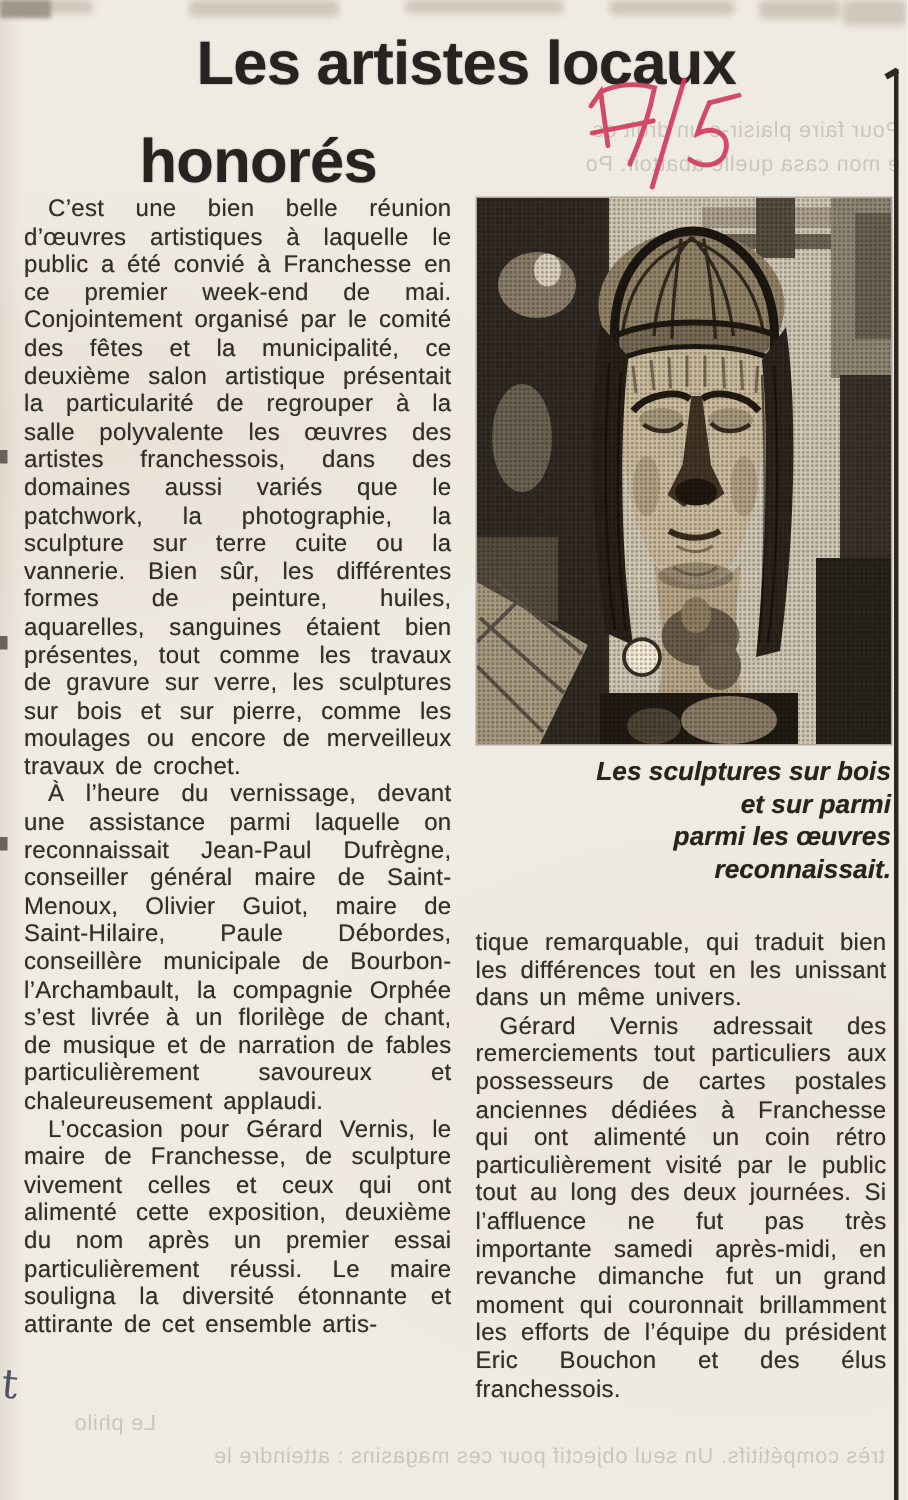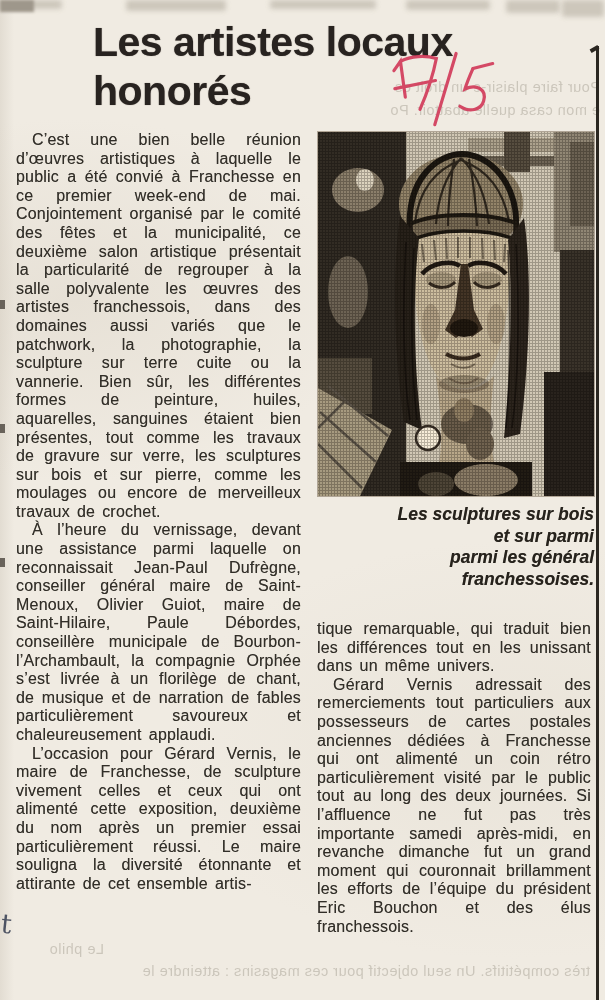--- a/index.html
+++ b/index.html
@@ -70,22 +70,22 @@
   <div class="ghost-blob" style="left:562px;top:0;width:42px;height:17px;"></div>
   <div class="corner-blob"></div>
 
   <div class="ghost-text" style="left:300px;top:79px;width:300px;">Pour faire plaisir-e un droit es</div>
   <div class="ghost-text" style="left:300px;top:102px;width:300px;">e mon casa quelle abattoir. Po</div>
 
   <div class="v-rule"></div>
   <div class="v-rule-tick"></div>
 
   <h1 class="headline" style="margin:0;">
-    <span style="display:block;">Les artistes locaux</span>
-    <span style="display:block;">honorés</span>
+    <span style="display:block;margin-left:38px;">Les artistes locaux</span>
+    <span style="display:block;margin-top:16px;">honorés</span>
   </h1>
 
   <div class="handwritten" aria-label="17/5">
     <svg viewBox="0 0 120 84">
       <g fill="none" stroke="#d23b5b" stroke-width="3.2" stroke-linecap="round" opacity="0.92">
         <path d="M9,20 L16,11 L19,47"></path>
         <path d="M16,11 C27,6 41,6 52,10 C48,26 41,44 33,60"></path>
         <path d="M9,38 L50,32"></path>
         <path d="M72,6 L47,76"></path>
         <path d="M88,22 C84,30 81,36 79,42 C91,37 101,44 97,55 C94,64 82,66 73,59"></path>
@@ -179,22 +179,22 @@
         <ellipse cx="168" cy="348" rx="32" ry="16" fill="#877a65"></ellipse>
         <ellipse cx="118" cy="352" rx="18" ry="12" fill="#4e4538"></ellipse>
       </g>
     </svg>
     <div class="halftone"></div>
   </div>
 
   <div class="caption">
     <div>Les sculptures sur bois</div>
     <div>et sur parmi</div>
-    <div>parmi les général</div>
-    <div>franchessoises.</div>
+    <div>parmi les œuvres</div>
+    <div>reconnaissait.</div>
   </div>
 
   <div class="col col-right">
     <p class="noindent">tique remarquable, qui traduit bien les différences tout en les unissant dans un même univers.</p>
     <p>Gérard Vernis adressait des remerciements tout particuliers aux possesseurs de cartes postales anciennes dédiées à Franchesse qui ont alimenté un coin rétro particulièrement visité par le public tout au long des deux journées. Si l’affluence ne fut pas très importante samedi après-midi, en revanche dimanche fut un grand moment qui couronnait brillamment les efforts de l’équipe du président Eric Bouchon et des élus franchessois.</p>
   </div>
 
   <div class="ghost-text" style="left:14px;top:941px;width:90px;">Le philo</div>
   <div class="ghost-text" style="left:2px;top:963px;width:588px;">très compétitifs. Un seul objectif pour ces magasins : atteindre le</div>
 

